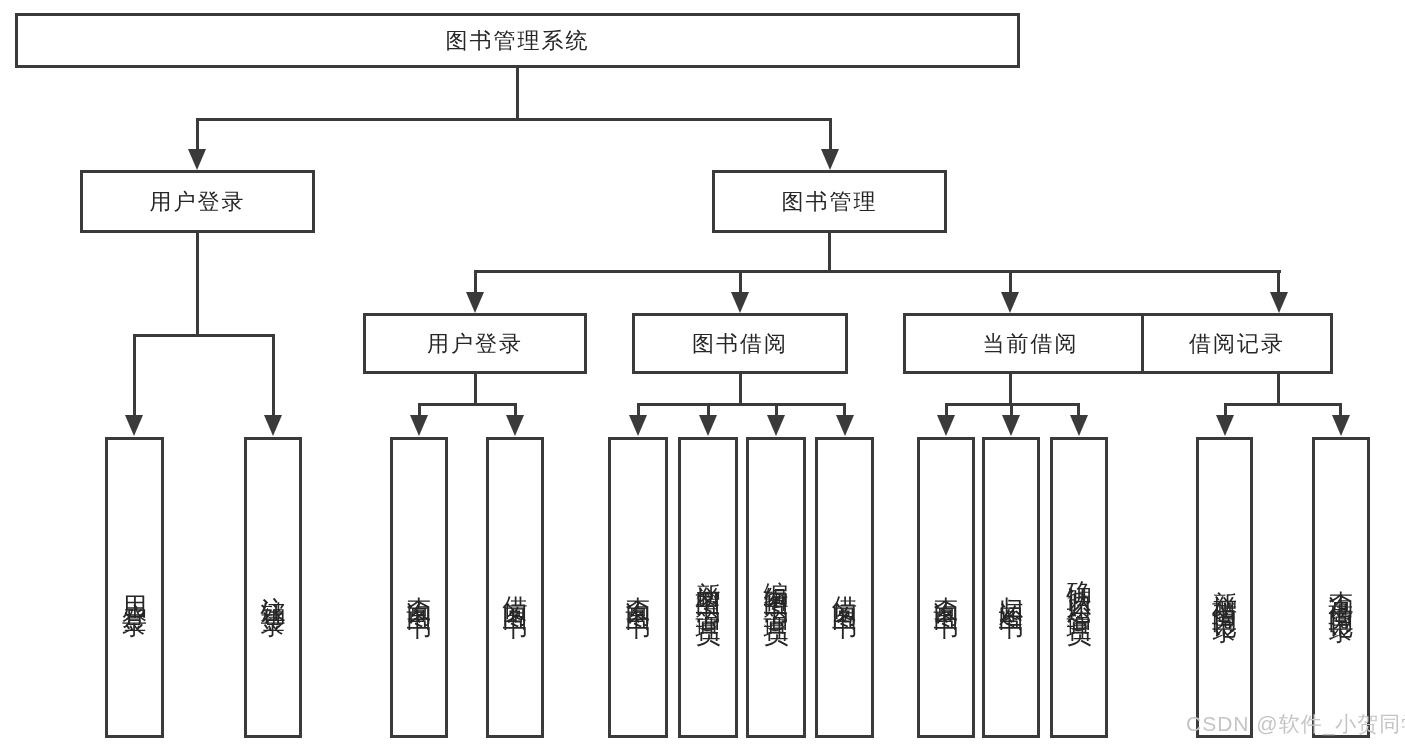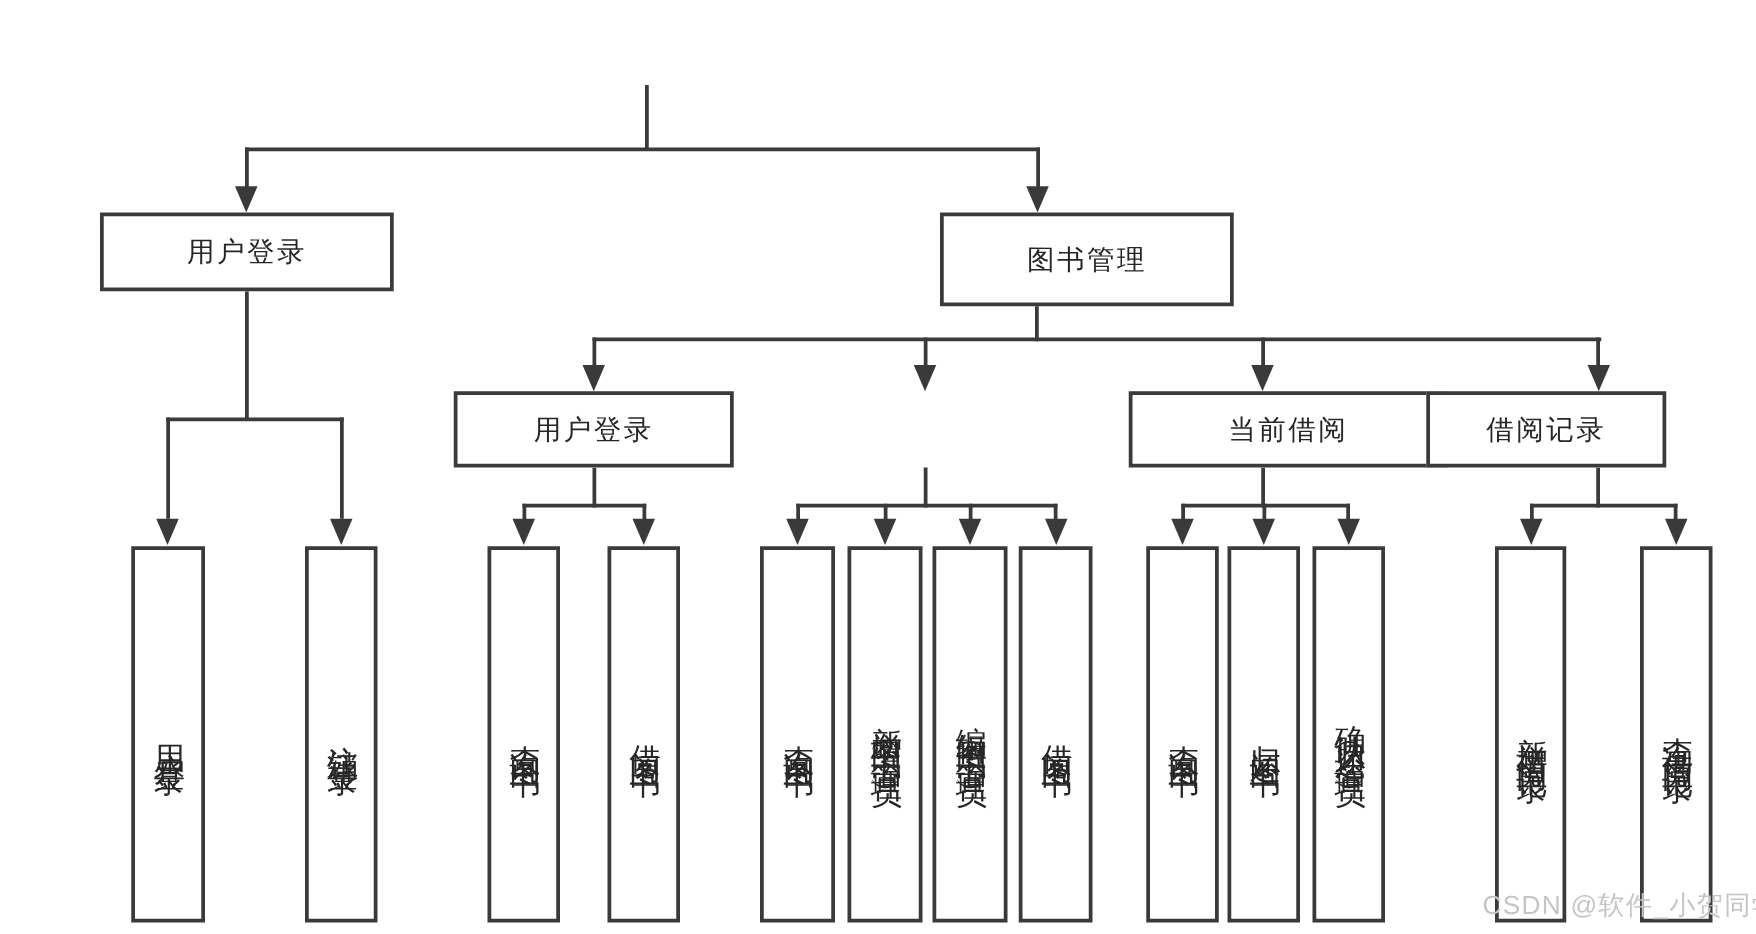--- a/index.html
+++ b/index.html
@@ -48,50 +48,52 @@
     letter-spacing: 1px;
     z-index: 3;
     white-space: nowrap;
   }
 </style>
 </head>
 <body>
 
 <div class="canvas">
 
+  <div class="box" style="left:15px;top:13px;width:1005px;height:55px;">图书管理系统</div>
 
   <div class="vline" style="left:516px;top:68px;height:52px;"></div>
   <div class="hline" style="left:196px;top:118px;width:636px;"></div>
   <div class="vline" style="left:196px;top:118px;height:32px;"></div>
   <div class="arrow" style="left:188px;top:149px;"></div>
   <div class="vline" style="left:829px;top:118px;height:32px;"></div>
   <div class="arrow" style="left:821px;top:149px;"></div>
 
   <div class="box" style="left:80px;top:170px;width:235px;height:63px;">用户登录</div>
-  <div class="box" style="left:712px;top:170px;width:235px;height:75px;margin-left:40px;">图书管理</div>
+  <div class="box" style="left:712px;top:170px;width:235px;height:63px;">图书管理</div>
 
   <div class="vline" style="left:196px;top:233px;height:103px;"></div>
   <div class="hline" style="left:133px;top:334px;width:142px;"></div>
   <div class="vline" style="left:133px;top:334px;height:81px;"></div>
   <div class="arrow" style="left:125px;top:415px;"></div>
   <div class="vline" style="left:272px;top:334px;height:81px;"></div>
   <div class="arrow" style="left:264px;top:415px;"></div>
 
   <div class="vline" style="left:828px;top:233px;height:40px;"></div>
   <div class="hline" style="left:474px;top:270px;width:807px;"></div>
   <div class="vline" style="left:474px;top:270px;height:24px;"></div>
   <div class="arrow" style="left:466px;top:292px;"></div>
   <div class="vline" style="left:739px;top:270px;height:24px;"></div>
   <div class="arrow" style="left:731px;top:292px;"></div>
   <div class="vline" style="left:1009px;top:270px;height:24px;"></div>
   <div class="arrow" style="left:1001px;top:292px;"></div>
   <div class="vline" style="left:1277px;top:270px;height:24px;"></div>
   <div class="arrow" style="left:1270px;top:292px;"></div>
 
   <div class="box" style="left:363px;top:313px;width:224px;height:61px;">用户登录</div>
+  <div class="box" style="left:632px;top:313px;width:216px;height:61px;">图书借阅</div>
   <div class="box" style="left:903px;top:313px;width:255px;height:61px;">当前借阅</div>
   <div class="box" style="left:1141px;top:313px;width:192px;height:61px;">借阅记录</div>
 
   <div class="vline" style="left:474px;top:374px;height:32px;"></div>
   <div class="hline" style="left:418px;top:403px;width:99px;"></div>
   <div class="vline" style="left:418px;top:403px;height:13px;"></div>
   <div class="arrow" style="left:410px;top:415px;"></div>
   <div class="vline" style="left:514px;top:403px;height:13px;"></div>
   <div class="arrow" style="left:506px;top:415px;"></div>
 

